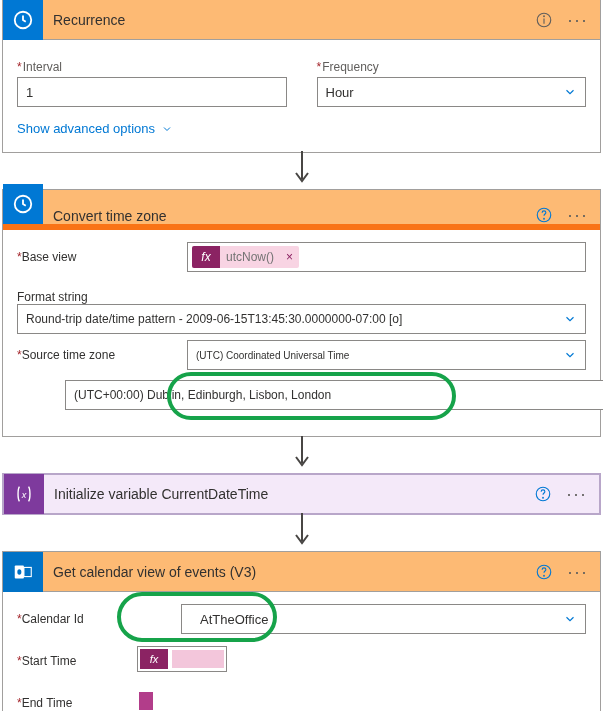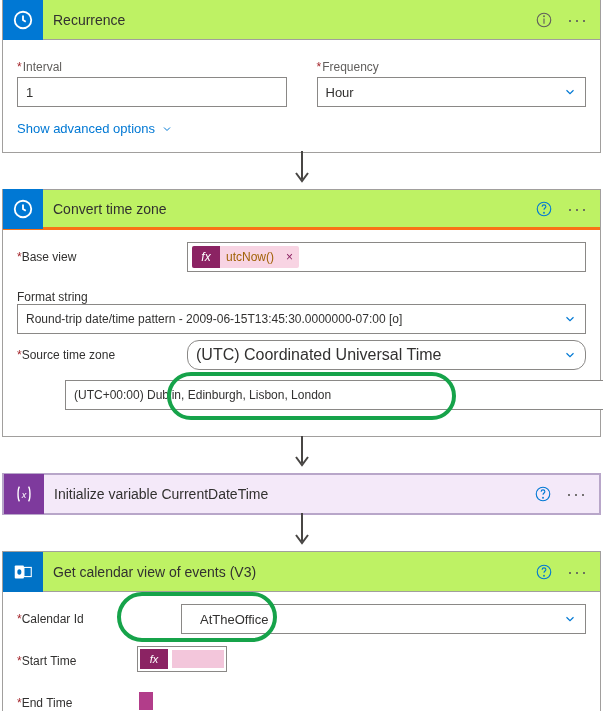--- a/index.html
+++ b/index.html
@@ -14,21 +14,21 @@
     border: 1px solid #a19f9d;
     background: #fff;
     margin: 0 2px;
   }
   .card-header {
     display: flex;
     align-items: center;
     height: 40px;
     padding-right: 8px;
   }
-  .hdr-blue { background: #bef264; }
+  .hdr-blue { background: #fdba74; }
   .hdr-purple { background: #f4e9f9; border:1px solid #b8a6c9; }
   .icon-box {
     width: 40px;
     height: 40px;
     display: flex;
     align-items: center;
     justify-content: center;
     flex-shrink: 0;
   }
   .icon-azure { background: #0078d4; color:#fff; }
@@ -151,21 +151,21 @@
     font-size:12px;
   }
   .fx-badge-small {
     background:#8b2363;
     color:#fff;
     width:28px; height:20px;
     display:flex; align-items:center; justify-content:center;
     font-style:italic;
     font-size:11px;
   }
-  .fx-text { padding:0 6px; color:#a16207; }
+  .fx-text { padding:0 6px; color:#737373; }
   .fx-close { padding:0 6px; color:#8b2363; cursor:pointer; }
   .highlight-ring {
     position:absolute;
     border: 4px solid #16a34a;
     border-radius: 28px;
     pointer-events:none;
   }
   .field-stub {
     border:1px solid #8a8886;
     height:26px;
@@ -229,21 +229,21 @@
 </div>
 
 <div class="arrow-connector">
   <svg width="24" height="36">
       <line x1="12" y1="0" x2="12" y2="28" stroke="#484644" stroke-width="2"></line>
       <polyline points="6,22 12,30 18,22" fill="none" stroke="#484644" stroke-width="2"></polyline>
     </svg>
 </div>
 
 <div class="card">
-  <div class="card-header hdr-blue" style="border-bottom:3px solid #f97316;">
+  <div class="card-header hdr-blue" style="border-bottom:6px solid #f97316;align-items:flex-end;">
     <div class="icon-box icon-azure">
       <svg width="22" height="22" viewBox="0 0 24 24" fill="none" stroke="#fff" stroke-width="2">
           <circle cx="12" cy="12" r="9"></circle>
           <path d="M12 7v5l3 2"></path>
         </svg>
     </div>
     <div class="hdr-title">Convert time zone</div>
     <div class="hdr-actions">
       <span class="hdr-icon">
         <svg width="18" height="18" viewBox="0 0 24 24" fill="none" stroke="#0078d4" stroke-width="1.5">
@@ -278,21 +278,21 @@
                 <svg width="14" height="14" viewBox="0 0 24 24" fill="none" stroke="#0078d4" stroke-width="2">
                   <polyline points="6 9 12 15 18 9"></polyline>
                 </svg>
               </span>
           </div>
         </div>
       </div>
       <div class="param-row" style="margin-top:6px;">
         <div class="param-label"><span class="req-star">*</span><span>Source time zone</span></div>
         <div class="param-field">
-          <div class="select-box" style="font-size:16px;border-radius:12px;">
+          <div class="select-box" style="font-size:10px;">
             <span>(UTC) Coordinated Universal Time</span>
             <span class="chev">
                 <svg width="14" height="14" viewBox="0 0 24 24" fill="none" stroke="#0078d4" stroke-width="2">
                   <polyline points="6 9 12 15 18 9"></polyline>
                 </svg>
               </span>
           </div>
         </div>
       </div>
       <div class="param-row" style="margin-top:6px; position:relative;">

